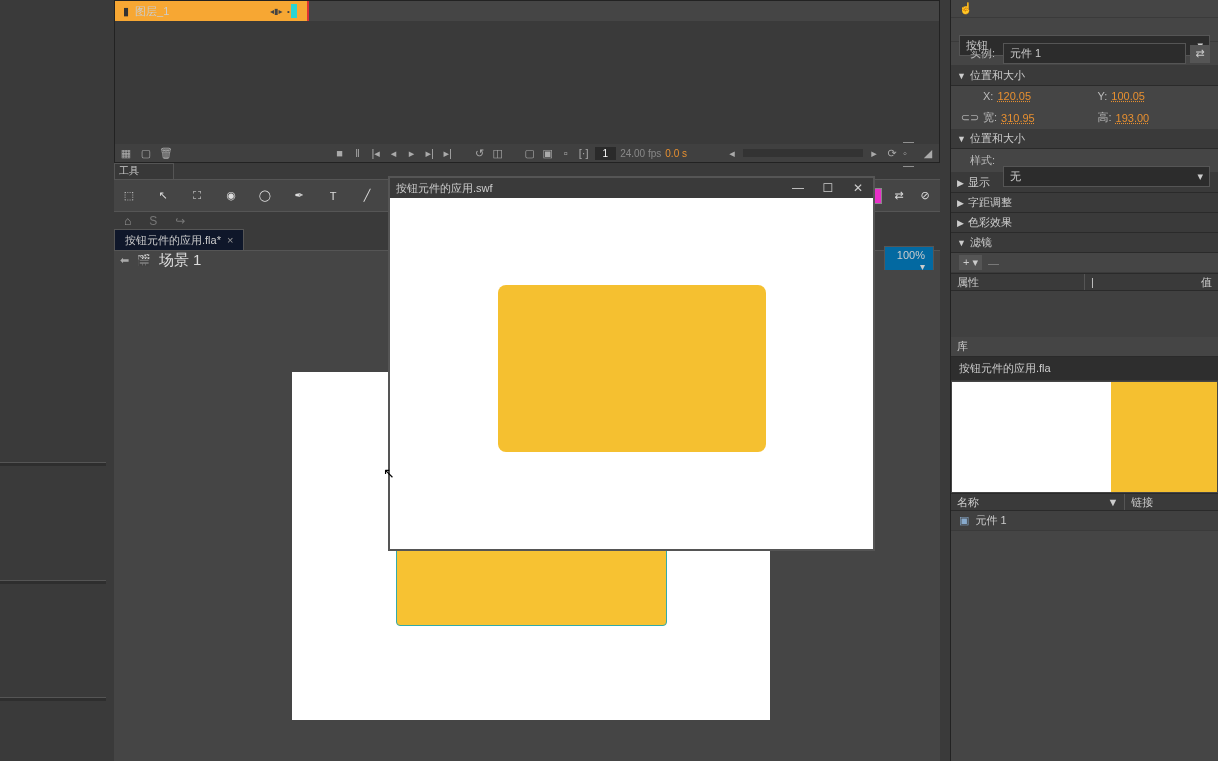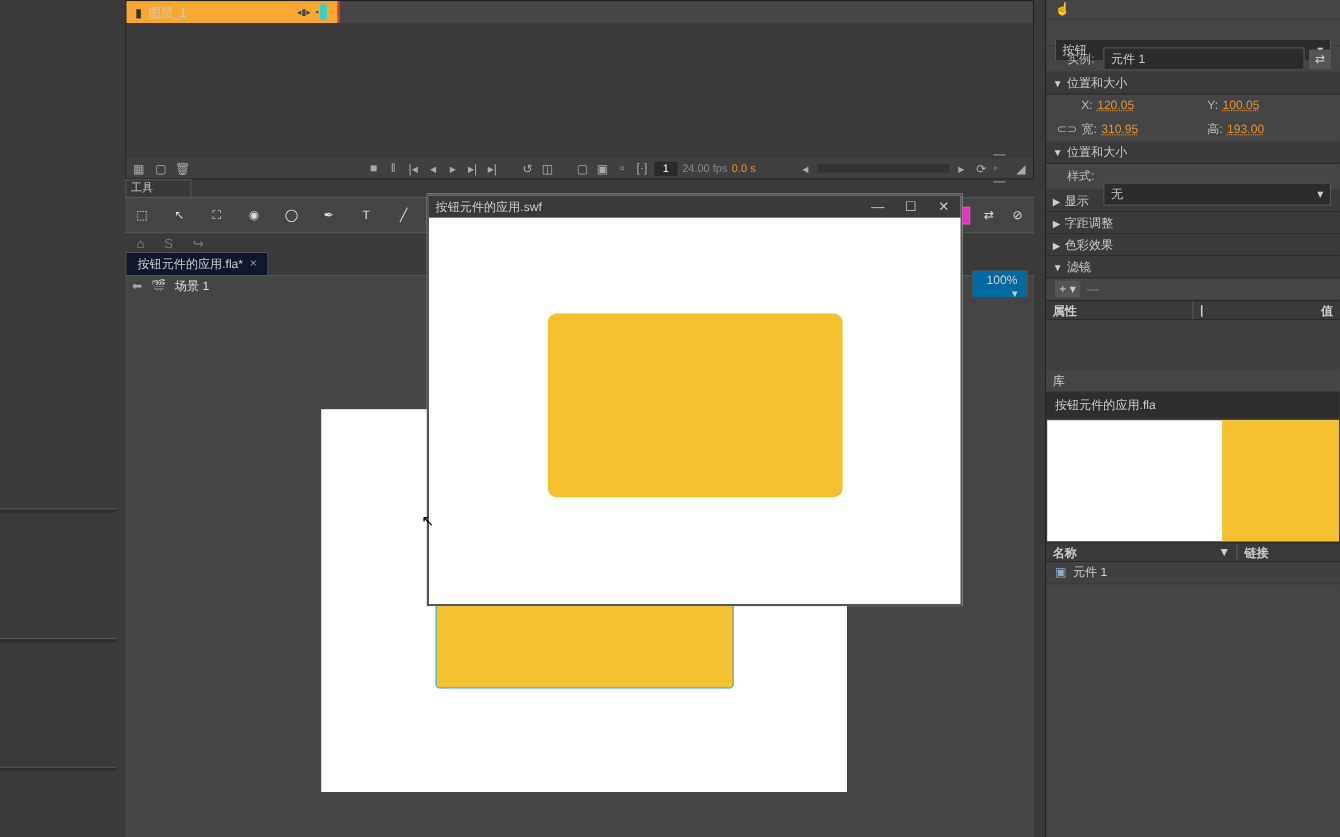--- a/index.html
+++ b/index.html
@@ -35,21 +35,21 @@
     .sec-icon { color: #999; font-size: 12px; }
     
     
     .tab-bar { position: absolute; left: 114px; top: 230px; right: 278px; height: 20px; background: #3a3a3a; display: flex; align-items: center; }
     .tab { background: #0f172a; padding: 3px 10px; font-size: 10px; color: #ccc; display: flex; align-items: center; gap: 6px; border: 1px solid #555; }
     .tab-close { cursor: pointer; color: #999; }
     
     
     .scene-bar { position: absolute; left: 114px; top: 250px; right: 278px; height: 20px; background: #454545; display: flex; align-items: center; padding: 0 6px; gap: 8px; border-top: 1px solid #555; }
     .scene-icon { color: #aaa; }
-    .scene-name { color: #ddd; font-size: 11px; }
+    .scene-name { color: #ddd; font-size: 15px; }
     .zoom-box { margin-left: auto; background: #0369a1; padding: 2px 8px; font-size: 10px; width: 50px; text-align: right; border: 1px solid #555; }
     
     
     .canvas-area { position: absolute; left: 114px; top: 270px; right: 278px; bottom: 0; background: #454545; }
     .canvas-stage { position: absolute; left: 178px; top: 102px; width: 478px; height: 348px; background: #fff; }
     .yellow-rect-canvas { position: absolute; left: 104px; top: 60px; width: 271px; height: 194px; background: #f7c232; border: 1px solid #3aa; border-radius: 4px; }
     
     
     .popup { position: absolute; left: 388px; top: 176px; width: 487px; height: 375px; background: #fff; border: 2px solid #555; z-index: 100; }
     .popup-titlebar { height: 20px; background: #3a3a3a; display: flex; align-items: center; padding-left: 6px; color: #ccc; font-size: 10px; }
@@ -69,21 +69,21 @@
     .pos-row { display: flex; padding: 4px 10px; gap: 4px; }
     .pos-pair { display: flex; align-items: center; gap: 4px; flex: 1; }
     .pos-label { color: #bbb; }
     
     
     .library-preview { height: 110px; background: #fff; position: relative; margin: 1px; }
     .lib-yellow { position: absolute; left: 159px; top: 0; right: 0; bottom: 0; background: #f5c030; }
     
     
     .table-header-row { display: flex; height: 18px; background: #3a3a3a; border-top: 1px solid #2a2a2a; border-bottom: 1px solid #2a2a2a; }
-    .table-header-cell { flex: 1; padding: 2px 6px; color: #ccc; border-right: 1px solid #555; display: flex; align-items: center; font-weight: bold; }
+    .table-header-cell { flex: 1; padding: 2px 6px; color: #ccc; border-right: 1px solid #555; display: flex; align-items: center; }
     .table-body { height: 46px; background: #404040; }
     
     
     .left-strip { position: absolute; left: 0; top: 0; width: 114px; height: 100%; background: #3a3a3a; }
     .left-divider { position: absolute; left: 0; right: 8px; height: 4px; background: #2e2e2e; border-top: 1px solid #555; }
     
     .cursor-mark { position: absolute; left: 383px; top: 465px; z-index: 200; color: #000; font-size: 14px; }
     
     .instance-field { background: #2c2c2c; border: 1px solid #555; padding: 2px 6px; color: #ccc; flex: 1; }
     .swap-btn { width: 20px; height: 18px; background: #555; margin-left: 4px; display: flex; align-items: center; justify-content: center; }

